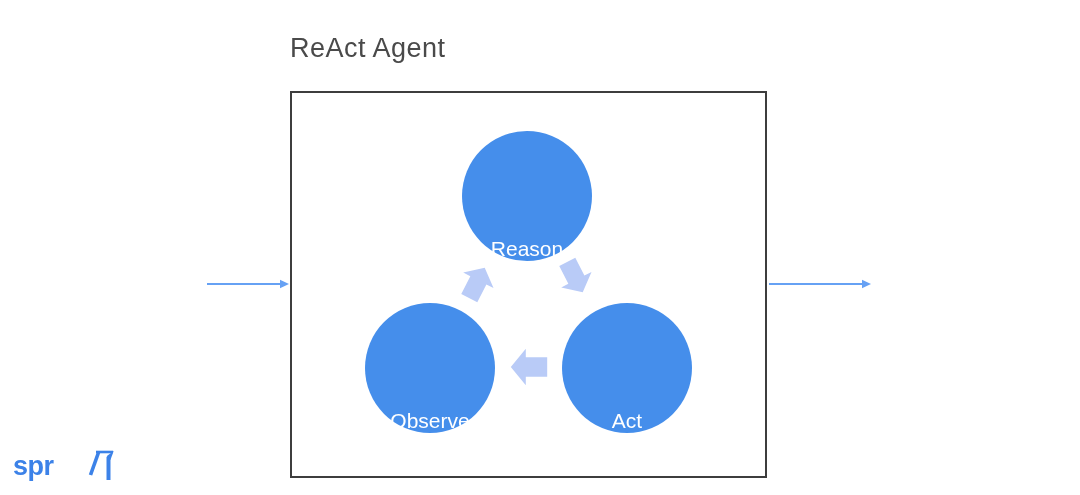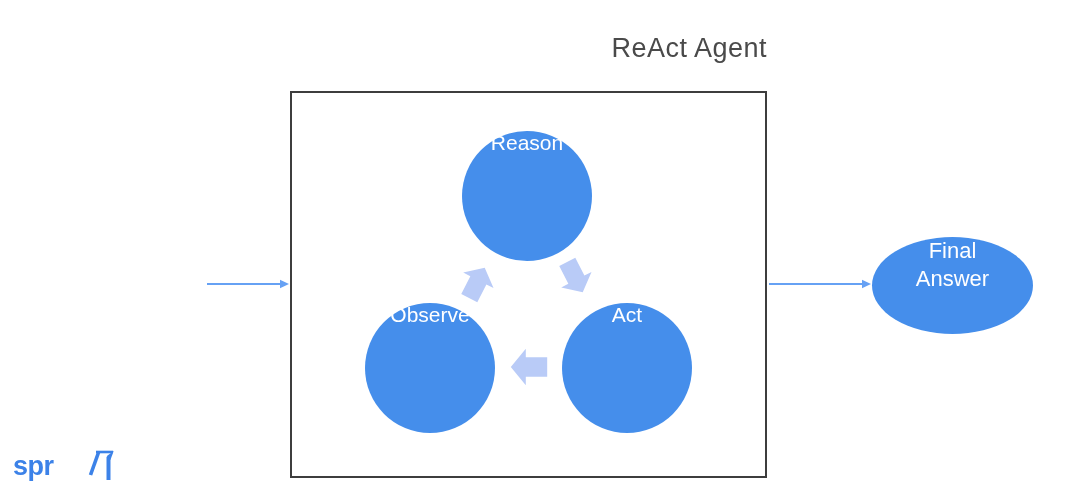--- a/index.html
+++ b/index.html
@@ -16,36 +16,36 @@
   body{font-family:"Liberation Sans", sans-serif;}
   .canvas{
     position:relative;
     width:1080px;height:495px;
     background:#ffffff;
     overflow:hidden;
   }
   .diagram-title{
     position:absolute;
     left:290px;top:33px;width:477px;
-    text-align:right;
+    text-align:left;
     font-size:27px;
     font-weight:300;
     letter-spacing:0.5px;
     color:var(--title-text);
   }
   .agent-box{
     position:absolute;
     left:290px;top:91px;
     width:477px;height:387px;
     border:2px solid var(--box-border);
     background:#ffffff;
   }
   .node{
     position:absolute;
-    display:flex;align-items:flex-start;justify-content:center;
+    display:flex;align-items:flex-end;justify-content:center;
     background:var(--node-fill);
     color:var(--node-text);
     text-align:center;
     border-radius:50%;
   }
   .circle{
     width:130px;height:130px;
     font-size:21px;
   }
   .ellipse{
@@ -114,24 +114,20 @@
 
   <div class="node circle node-act">
     <span>Act</span>
   </div>
 
   <div class="node circle node-observe">
     <span>Observe</span>
   </div>
 
 
-  <div class="node ellipse node-final">
-    <span>Final
-Answer</span>
-  </div>
 
   <div class="logo">
     <span class="logo-text">spr</span>
     <svg class="logo-cube" width="28" height="40" viewBox="0 0 28 40">
       <line class="logo-stroke" x1="2.5" y1="31" x2="10.5" y2="8.5" stroke-width="3.6"></line>
       <line class="logo-stroke" x1="8" y1="8" x2="25" y2="8" stroke-width="2.6"></line>
       <polygon class="logo-fill" points="25.8,6.8 22.4,16 18.6,12.2"></polygon>
       <line class="logo-stroke" x1="20.5" y1="13" x2="20.5" y2="36" stroke-width="4"></line>
     </svg>
   </div>

